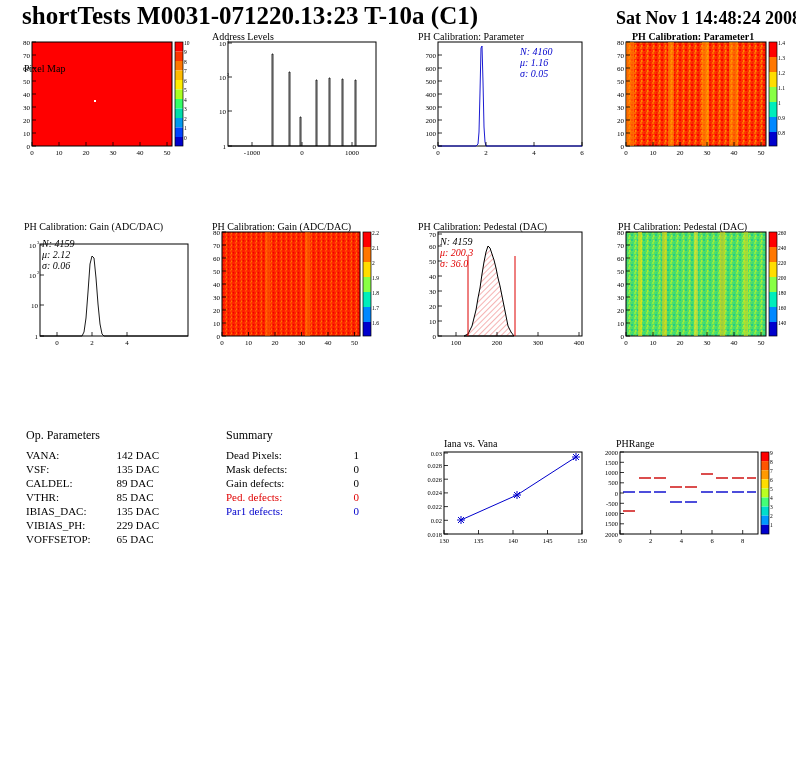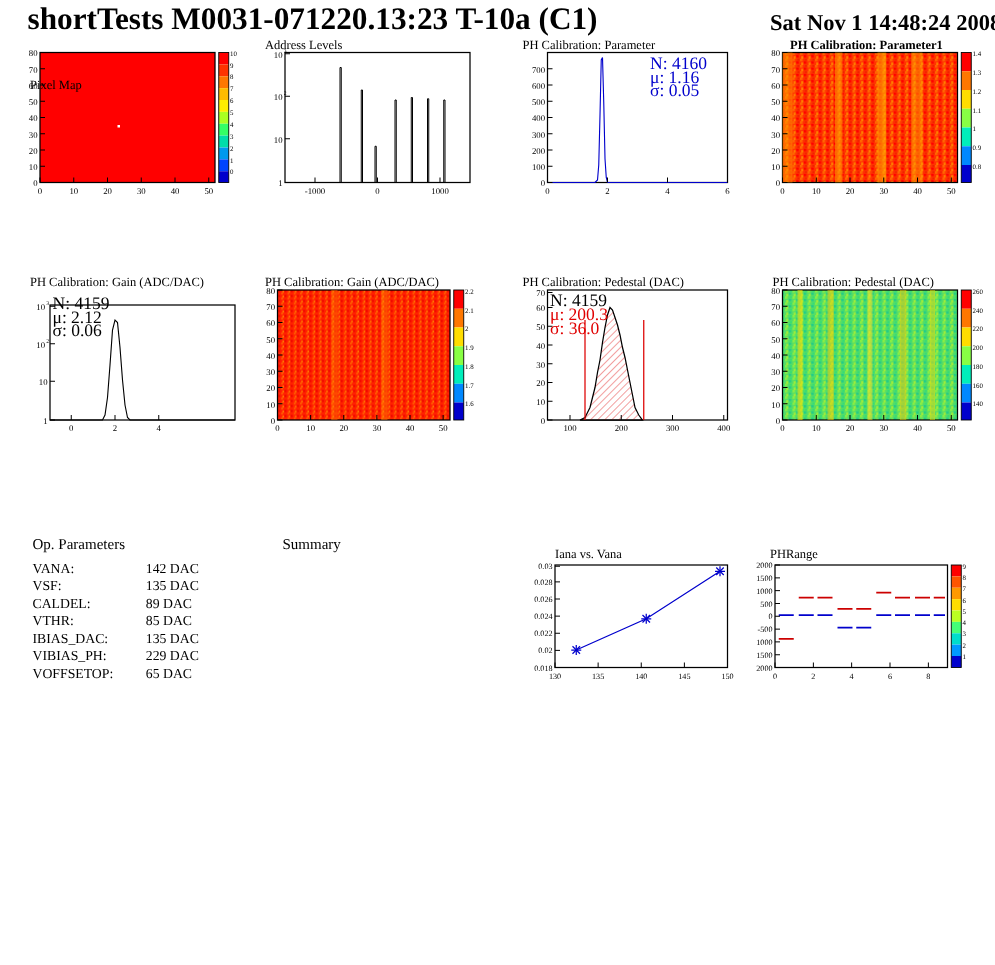--- a/index.html
+++ b/index.html
@@ -16,21 +16,21 @@
   }
   #page-date{
     left:616px;top:8px;font-size:18px;font-weight:bold;color:#000;white-space:nowrap;
   }
   
   .pad{position:absolute;}
   .pad-title{
     position:absolute;left:0;top:0;font-size:10px;color:#000;white-space:nowrap;
   }
   
-  .statbox{position:absolute;font-size:14px;line-height:11px;white-space:nowrap;}
+  .statbox{position:absolute;font-size:10px;line-height:11px;white-space:nowrap;font-style:italic;}
   
   .tbl{position:absolute;font-size:11px;}
   .tbl .hd{font-weight:normal;font-size:12px;}
   .tbl table{border-collapse:collapse;}
   .tbl td{padding:0 0 2px 0;font-size:11px;white-space:nowrap;}
   .tbl td.val{padding-left:26px;}
   .red{color:#e00000;}
   .blue{color:#0000cc;}
   svg{display:block;}
 </style>
@@ -520,20 +520,44 @@
     <tr>
       <td>VOFFSETOP:</td>
       <td class="val">65 DAC</td>
     </tr>
   </tbody>
     </table>
 </div>
 
 <div class="tbl" style="left:226px;top:428px;">
   <div class="hd" style="margin-bottom:6px;">Summary</div>
+  <table>
+    <tbody>
+        <tr>
+      <td>Dead Pixels:</td>
+      <td class="val" style="padding-left:66px;">1</td>
+    </tr>
+    <tr>
+      <td>Mask defects:</td>
+      <td class="val" style="padding-left:66px;">0</td>
+    </tr>
+    <tr>
+      <td>Gain defects:</td>
+      <td class="val" style="padding-left:66px;">0</td>
+    </tr>
+    <tr>
+      <td class="red">Ped. defects:</td>
+      <td class="val red" style="padding-left:66px;">0</td>
+    </tr>
+    <tr>
+      <td class="blue">Par1 defects:</td>
+      <td class="val blue" style="padding-left:66px;">0</td>
+    </tr>
+  </tbody>
+    </table>
 </div>
 
 <div class="pad" style="left:416px;top:440px;width:175px;height:110px;">
   <div class="pad-title" style="left:28px;top:-2px;">Iana vs. Vana</div>
   <svg width="175" height="110" viewBox="0 0 175 110">
     <rect x="28" y="12" width="138" height="82" fill="#fff" stroke="#000" stroke-width="1"></rect>
     <polyline points="45,80 101,55 160,17" stroke="#0000cc" stroke-width="1" fill="none"></polyline>
     <g stroke="#0000cc" stroke-width="1">
       <line x1="41" y1="80" x2="49" y2="80"></line>
         <line x1="45" y1="76" x2="45" y2="84"></line>

